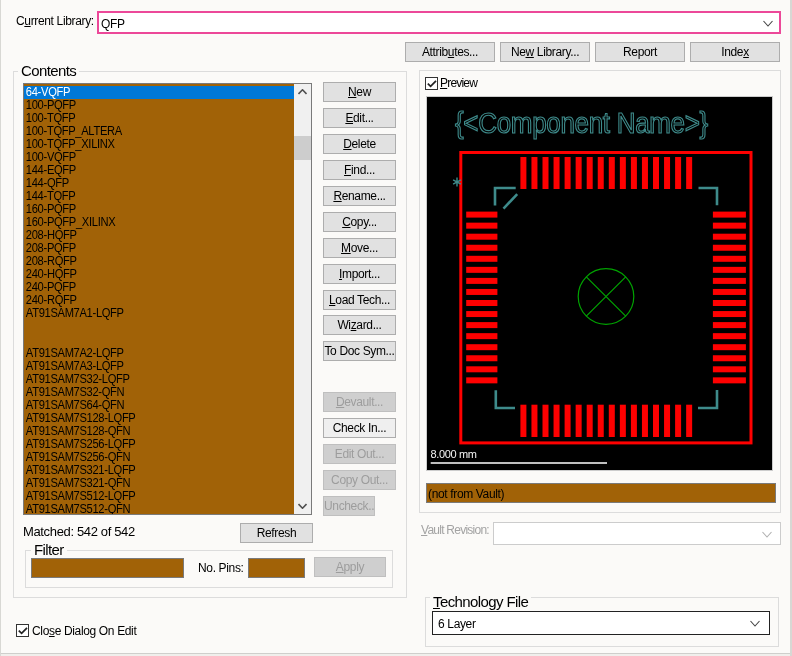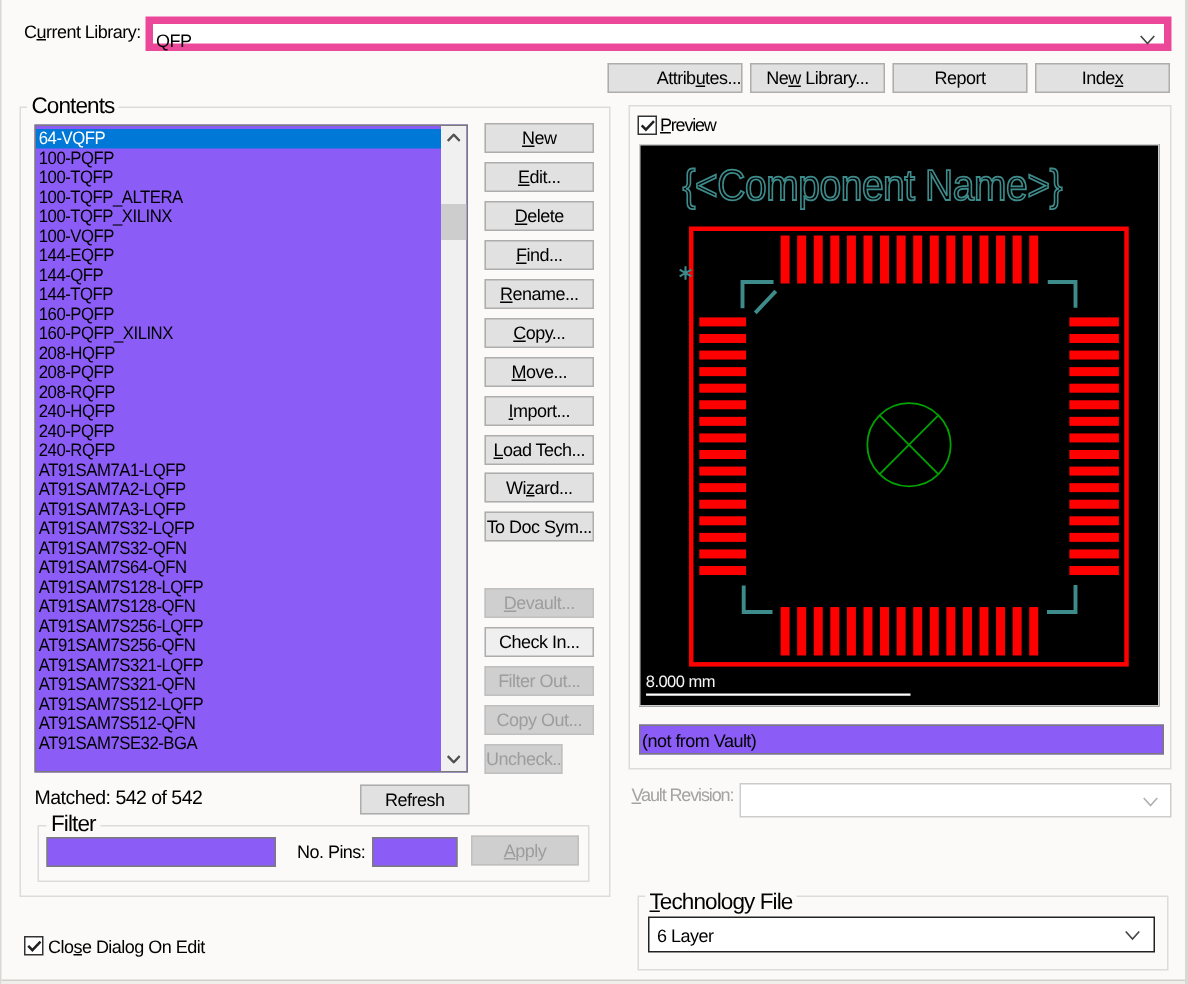--- a/index.html
+++ b/index.html
@@ -5,36 +5,36 @@
   * { margin:0; padding:0; box-sizing:border-box; }
   html,body { width:792px; height:656px; }
   body { font-family:"Liberation Sans", sans-serif; font-size:12px; color:#000; background:#fbfaf8; overflow:hidden; letter-spacing:-0.35px; }
   #win { position:relative; width:792px; height:656px; background:#fbfaf8;
          border-left:1px solid #d8d8d4; border-right:2px solid #d8d8d4; }
   .abs { position:absolute; }
   .btn { position:absolute; background:#e1e1e1; border:1px solid #adadad; text-align:center; line-height:18px; font-size:12px; white-space:nowrap; overflow:hidden; }
   .btn.dis { background:#cfcfcf; border-color:#bfbfbf; color:#9d9d9d; }
   .group { position:absolute; border:1px solid #dcdcdc; }
   .glabel { position:absolute; background:#fbfaf8; padding:0 3px; font-size:15px; line-height:12px; letter-spacing:-0.6px; }
-  .input { position:absolute; background:#8b5cf6; border:1px solid #7a7a7a; }
+  .input { position:absolute; background:#a16207; border:1px solid #7a7a7a; }
   u { text-decoration:underline; }
 </style>
 </head>
 <body>
 <div id="win">
 
   <div class="abs" style="left:15px; top:14px; font-size:12px;">C<u>u</u>rrent Library:</div>
-  <div class="abs" style="left:96px; top:11px; width:684px; height:23px; background:#fff; border:5px solid #ec4899;">
+  <div class="abs" style="left:96px; top:11px; width:684px; height:23px; background:#fff; border:2px solid #ec4899;">
     <span style="position:absolute; left:2px; top:4px; font-size:12px;">QFP</span>
     <svg class="abs" style="right:6px; top:7px;" width="10" height="8" viewBox="0 0 10 8">
         <path d="M0.5 1 L5 6 L9.5 1" fill="none" stroke="#444" stroke-width="1.1"></path>
       </svg>
   </div>
 
-  <div class="btn" style="left:404px; top:42px; width:90px; height:20px;text-align:right;">Attrib<u>u</u>tes...</div>
+  <div class="btn" style="left:404px; top:42px; width:90px; height:20px;">Attrib<u>u</u>tes...</div>
   <div class="btn" style="left:499px; top:42px; width:90px; height:20px;">Ne<u>w</u> Library...</div>
   <div class="btn" style="left:594px; top:42px; width:90px; height:20px;">Report</div>
   <div class="btn" style="left:689px; top:42px; width:90px; height:20px;">Inde<u>x</u></div>
 
   <div class="group" style="left:12px; top:71px; width:394px; height:527px;"></div>
   <div class="glabel" style="left:17px; top:65px;">Contents</div>
 
   <div class="input" style="left:22px; top:83px; width:289px; height:432px; overflow:hidden;">
     <div id="list" style="position:absolute; left:0; top:2px; width:270px; font-size:12px; line-height:13px;">
         <div style="height:13px; background:#0078d7;color:#fff;"><span style="display:inline-block; transform:scaleX(0.93); transform-origin:0 0; padding-left:2px;">64-VQFP</span></div>
@@ -48,21 +48,21 @@
         <div style="height:13px; "><span style="display:inline-block; transform:scaleX(0.93); transform-origin:0 0; padding-left:2px;">144-TQFP</span></div>
         <div style="height:13px; "><span style="display:inline-block; transform:scaleX(0.93); transform-origin:0 0; padding-left:2px;">160-PQFP</span></div>
         <div style="height:13px; "><span style="display:inline-block; transform:scaleX(0.93); transform-origin:0 0; padding-left:2px;">160-PQFP_XILINX</span></div>
         <div style="height:13px; "><span style="display:inline-block; transform:scaleX(0.93); transform-origin:0 0; padding-left:2px;">208-HQFP</span></div>
         <div style="height:13px; "><span style="display:inline-block; transform:scaleX(0.93); transform-origin:0 0; padding-left:2px;">208-PQFP</span></div>
         <div style="height:13px; "><span style="display:inline-block; transform:scaleX(0.93); transform-origin:0 0; padding-left:2px;">208-RQFP</span></div>
         <div style="height:13px; "><span style="display:inline-block; transform:scaleX(0.93); transform-origin:0 0; padding-left:2px;">240-HQFP</span></div>
         <div style="height:13px; "><span style="display:inline-block; transform:scaleX(0.93); transform-origin:0 0; padding-left:2px;">240-PQFP</span></div>
         <div style="height:13px; "><span style="display:inline-block; transform:scaleX(0.93); transform-origin:0 0; padding-left:2px;">240-RQFP</span></div>
         <div style="height:13px; "><span style="display:inline-block; transform:scaleX(0.93); transform-origin:0 0; padding-left:2px;">AT91SAM7A1-LQFP</span></div>
-        <div style="height:13px; "><span style="display:inline-block; transform:scaleX(0.93); transform-origin:0 0; padding-left:2px;">AT91SAM7A2-LQFP</span></div>
+        <div style="height:13px;margin-top:27px; "><span style="display:inline-block; transform:scaleX(0.93); transform-origin:0 0; padding-left:2px;">AT91SAM7A2-LQFP</span></div>
         <div style="height:13px; "><span style="display:inline-block; transform:scaleX(0.93); transform-origin:0 0; padding-left:2px;">AT91SAM7A3-LQFP</span></div>
         <div style="height:13px; "><span style="display:inline-block; transform:scaleX(0.93); transform-origin:0 0; padding-left:2px;">AT91SAM7S32-LQFP</span></div>
         <div style="height:13px; "><span style="display:inline-block; transform:scaleX(0.93); transform-origin:0 0; padding-left:2px;">AT91SAM7S32-QFN</span></div>
         <div style="height:13px; "><span style="display:inline-block; transform:scaleX(0.93); transform-origin:0 0; padding-left:2px;">AT91SAM7S64-QFN</span></div>
         <div style="height:13px; "><span style="display:inline-block; transform:scaleX(0.93); transform-origin:0 0; padding-left:2px;">AT91SAM7S128-LQFP</span></div>
         <div style="height:13px; "><span style="display:inline-block; transform:scaleX(0.93); transform-origin:0 0; padding-left:2px;">AT91SAM7S128-QFN</span></div>
         <div style="height:13px; "><span style="display:inline-block; transform:scaleX(0.93); transform-origin:0 0; padding-left:2px;">AT91SAM7S256-LQFP</span></div>
         <div style="height:13px; "><span style="display:inline-block; transform:scaleX(0.93); transform-origin:0 0; padding-left:2px;">AT91SAM7S256-QFN</span></div>
         <div style="height:13px; "><span style="display:inline-block; transform:scaleX(0.93); transform-origin:0 0; padding-left:2px;">AT91SAM7S321-LQFP</span></div>
         <div style="height:13px; "><span style="display:inline-block; transform:scaleX(0.93); transform-origin:0 0; padding-left:2px;">AT91SAM7S321-QFN</span></div>
@@ -89,21 +89,21 @@
   <div class="btn" style="left:322px; top:186px;  width:73px; height:20px;"><u>R</u>ename...</div>
   <div class="btn" style="left:322px; top:212px;  width:73px; height:20px;"><u>C</u>opy...</div>
   <div class="btn" style="left:322px; top:238px;  width:73px; height:20px;"><u>M</u>ove...</div>
   <div class="btn" style="left:322px; top:264px;  width:73px; height:20px;"><u>I</u>mport...</div>
   <div class="btn" style="left:322px; top:290px;  width:73px; height:20px;"><u>L</u>oad Tech...</div>
   <div class="btn" style="left:322px; top:315px;  width:73px; height:20px;">Wi<u>z</u>ard...</div>
   <div class="btn" style="left:322px; top:341px;  width:73px; height:20px;">To Doc Sym...</div>
 
   <div class="btn dis" style="left:322px; top:392px; width:73px; height:20px;"><u>D</u>evault...</div>
   <div class="btn" style="left:322px; top:418px; width:73px; height:20px; background:#efefef;">Check In...</div>
-  <div class="btn dis" style="left:322px; top:444px; width:73px; height:20px;">Filter Out...</div>
+  <div class="btn dis" style="left:322px; top:444px; width:73px; height:20px;">Edit Out...</div>
   <div class="btn dis" style="left:322px; top:470px; width:73px; height:20px;">Copy Out...</div>
   <div class="btn dis" style="left:322px; top:496px; width:52px; height:20px;">Uncheck...</div>
 
   <div class="abs" style="left:22px; top:524px; font-size:13px;">Matched: 542 of 542</div>
   <div class="btn" style="left:239px; top:523px; width:73px; height:20px;">Refresh</div>
 
   <div class="group" style="left:24px; top:550px; width:368px; height:38px;"></div>
   <div class="glabel" style="left:30px; top:544px;">Filter</div>
   <div class="input" style="left:30px; top:558px; width:153px; height:20px;"></div>
   <div class="abs" style="left:197px; top:561px; font-size:12px;">No. Pins:</div>

